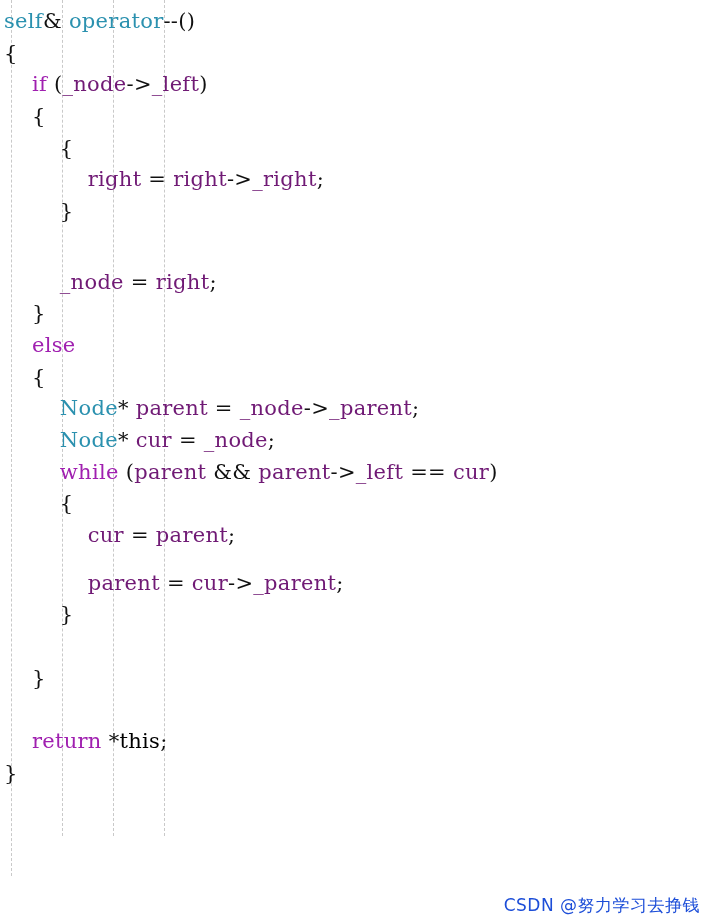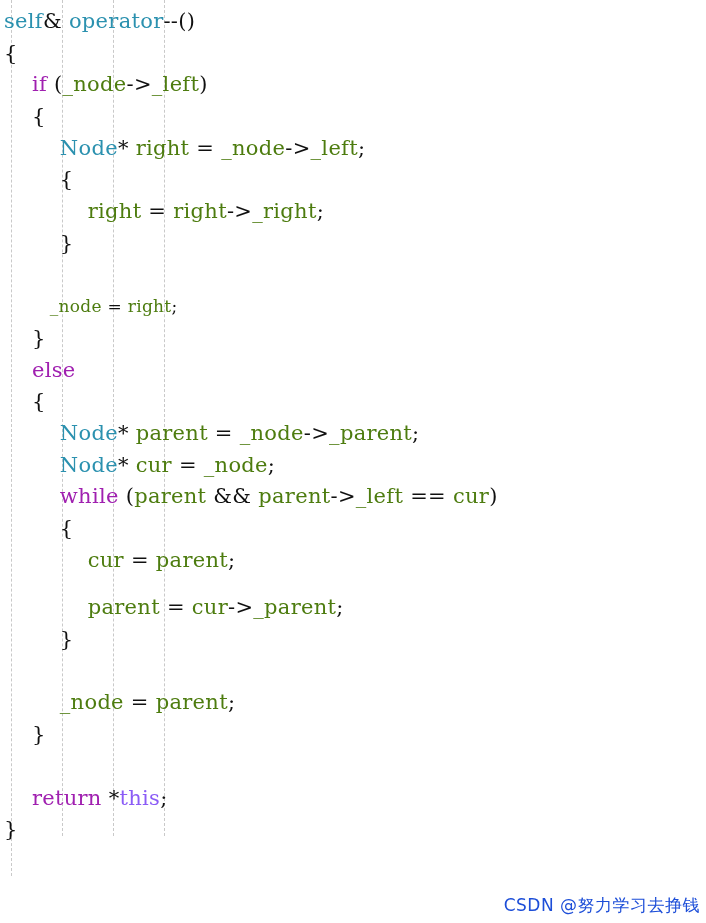--- a/index.html
+++ b/index.html
@@ -46,22 +46,22 @@
     font-size: 21px;
     color: #1a1a1a;
     letter-spacing: 0.3px;
     padding-left: 4px;
   }
   .line.blank { color: transparent; }
 
   
   .kw   { color: #a020b0; }            
   .typ  { color: #2b91af; }            
-  .id   { color: #4d7c0f; }            
-  .this { color: #8b5cf6; }            
+  .id   { color: #701a75; }            
+  .this { color: #000000; }            
   .pun  { color: #101010; }            
 
   
   #watermark {
     position: absolute;
     right: 14px;
     bottom: 14px;
     font-family: "DejaVu Sans", "Liberation Sans", sans-serif;
     font-size: 17px;
     color: #1d4ed8;
@@ -78,37 +78,35 @@
       <div class="guide" style="left: 11px; height: 875.9px; border-left-color: rgb(201, 201, 201);"></div>
       <div class="guide" style="left: 62px; height: 835.9px; border-left-color: rgb(201, 201, 201);"></div>
       <div class="guide" style="left: 113px; height: 835.9px; border-left-color: rgb(201, 201, 201);"></div>
       <div class="guide" style="left: 164px; height: 835.9px; border-left-color: rgb(201, 201, 201);"></div>
     </div>
   <div class="code-lines" id="code-lines">
       <div class="line" style="height: 31.7px; line-height: 31.7px; font-size: 21px;"><span></span><span class="typ">self</span><span class="pun">&amp; </span><span class="typ">operator</span><span class="pun">--()</span></div>
       <div class="line" style="height: 31.7px; line-height: 31.7px; font-size: 21px;"><span></span><span class="pun">{</span></div>
       <div class="line" style="height: 31.7px; line-height: 31.7px; font-size: 21px;"><span>    </span><span class="kw">if</span><span class="pun"> (</span><span class="id">_node</span><span class="pun">-&gt;</span><span class="id">_left</span><span class="pun">)</span></div>
       <div class="line" style="height: 31.7px; line-height: 31.7px; font-size: 21px;"><span>    </span><span class="pun">{</span></div>
-      <div class="line" style="height: 31.7px; line-height: 31.7px; font-size: 21px;"><span>        </span><span class="typ">Node</span><span class="pun">* </span><span class="id">right</span><span class="pun"> = </span><span class="id">_node</span><span class="pun">-&gt;</span><span class="id">_left</span><span class="pun">;</span></div>
       <div class="line" style="height: 31.7px; line-height: 31.7px; font-size: 21px;"><span>        </span><span class="pun">{</span></div>
       <div class="line" style="height: 31.7px; line-height: 31.7px; font-size: 21px;"><span>            </span><span class="id">right</span><span class="pun"> = </span><span class="id">right</span><span class="pun">-&gt;</span><span class="id">_right</span><span class="pun">;</span></div>
       <div class="line" style="height: 31.7px; line-height: 31.7px; font-size: 21px;"><span>        </span><span class="pun">}</span></div>
       <div class="line blank" style="height: 31.7px; line-height: 31.7px; font-size: 21px;">&nbsp;</div>
-      <div class="line" style="height: 31.7px; line-height: 31.7px; font-size: 17px;"><span>        </span><span class="id">_node</span><span class="pun"> = </span><span class="id">right</span><span class="pun">;</span></div>
+      <div class="line" style="height: 31.7px; line-height: 31.7px; font-size: 21px; margin-top: 7px;"><span>        </span><span class="id">_node</span><span class="pun"> = </span><span class="id">right</span><span class="pun">;</span></div>
       <div class="line" style="height: 31.7px; line-height: 31.7px; font-size: 21px;"><span>    </span><span class="pun">}</span></div>
       <div class="line" style="height: 31.7px; line-height: 31.7px; font-size: 21px;"><span>    </span><span class="kw">else</span></div>
       <div class="line" style="height: 31.7px; line-height: 31.7px; font-size: 21px;"><span>    </span><span class="pun">{</span></div>
       <div class="line" style="height: 31.7px; line-height: 31.7px; font-size: 21px;"><span>        </span><span class="typ">Node</span><span class="pun">* </span><span class="id">parent</span><span class="pun"> = </span><span class="id">_node</span><span class="pun">-&gt;</span><span class="id">_parent</span><span class="pun">;</span></div>
       <div class="line" style="height: 31.7px; line-height: 31.7px; font-size: 21px;"><span>        </span><span class="typ">Node</span><span class="pun">* </span><span class="id">cur</span><span class="pun"> = </span><span class="id">_node</span><span class="pun">;</span></div>
       <div class="line" style="height: 31.7px; line-height: 31.7px; font-size: 21px;"><span>        </span><span class="kw">while</span><span class="pun"> (</span><span class="id">parent</span><span class="pun"> &amp;&amp; </span><span class="id">parent</span><span class="pun">-&gt;</span><span class="id">_left</span><span class="pun"> == </span><span class="id">cur</span><span class="pun">)</span></div>
       <div class="line" style="height: 31.7px; line-height: 31.7px; font-size: 21px;"><span>        </span><span class="pun">{</span></div>
       <div class="line" style="height: 31.7px; line-height: 31.7px; font-size: 21px;"><span>            </span><span class="id">cur</span><span class="pun"> = </span><span class="id">parent</span><span class="pun">;</span></div>
       <div class="line" style="height: 31.7px; line-height: 31.7px; font-size: 21px; margin-top: 16px;"><span>            </span><span class="id">parent</span><span class="pun"> = </span><span class="id">cur</span><span class="pun">-&gt;</span><span class="id">_parent</span><span class="pun">;</span></div>
       <div class="line" style="height: 31.7px; line-height: 31.7px; font-size: 21px;"><span>        </span><span class="pun">}</span></div>
       <div class="line blank" style="height: 31.7px; line-height: 31.7px; font-size: 21px;">&nbsp;</div>
-      <div class="line" style="height: 31.7px; line-height: 31.7px; font-size: 21px;"><span>        </span><span class="id">_node</span><span class="pun"> = </span><span class="id">parent</span><span class="pun">;</span></div>
       <div class="line" style="height: 31.7px; line-height: 31.7px; font-size: 21px;"><span>    </span><span class="pun">}</span></div>
       <div class="line blank" style="height: 31.7px; line-height: 31.7px; font-size: 21px;">&nbsp;</div>
       <div class="line" style="height: 31.7px; line-height: 31.7px; font-size: 21px;"><span>    </span><span class="kw">return</span><span class="pun"> *</span><span class="this">this</span><span class="pun">;</span></div>
       <div class="line" style="height: 31.7px; line-height: 31.7px; font-size: 21px;"><span></span><span class="pun">}</span></div>
     </div>
   <div id="watermark">CSDN @努力学习去挣钱</div>
 </div>
 
 </body></html>

